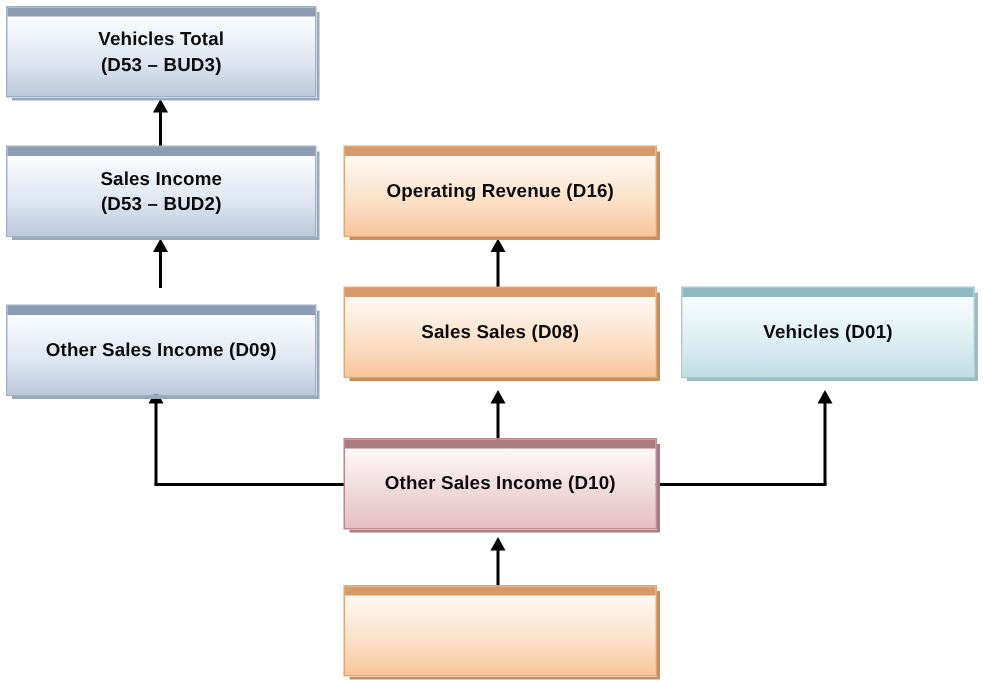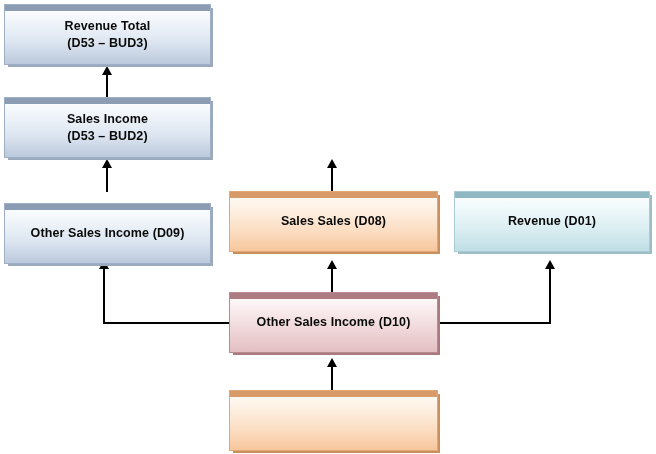--- a/index.html
+++ b/index.html
@@ -119,44 +119,48 @@
 
   <div class="edge h" style="left:437px; top:322px; width:114px;"></div>
   <div class="edge v" style="left:549px; top:268px; height:55px;"></div>
   <div class="arrow" style="left:545px; top:260px;"></div>
 
   <div class="edge v" style="left:331px; top:366px; height:26px;"></div>
   <div class="arrow" style="left:327px; top:358px;"></div>
 
   <div class="node blue" style="left:4px; top:4px; width:207px; height:61px;">
     <span class="cap"></span>
-    <span class="label">Revenue Total
+    <span class="label">Vehicles Total
 (D53 – BUD3)</span>
   </div>
 
   <div class="node blue" style="left:4px; top:97px; width:207px; height:61px;">
     <span class="cap"></span>
     <span class="label">Sales Income
 (D53 – BUD2)</span>
   </div>
 
+  <div class="node orange" style="left:229px; top:97px; width:209px; height:61px;">
+    <span class="cap"></span>
+    <span class="label">Operating Revenue (D16)</span>
+  </div>
 
   <div class="node blue" style="left:4px; top:191px; width:207px; height:61px;margin-top:12px;">
     <span class="cap"></span>
     <span class="label">Other Sales Income (D09)</span>
   </div>
 
   <div class="node orange" style="left:229px; top:191px; width:209px; height:61px;">
     <span class="cap"></span>
     <span class="label">Sales Sales (D08)</span>
   </div>
 
   <div class="node teal" style="left:454px; top:191px; width:196px; height:61px;">
     <span class="cap"></span>
-    <span class="label">Revenue (D01)</span>
+    <span class="label">Vehicles (D01)</span>
   </div>
 
   <div class="node pink" style="left:229px; top:292px; width:209px; height:61px;">
     <span class="cap"></span>
     <span class="label">Other Sales Income (D10)</span>
   </div>
 
   <div class="node orange" style="left:229px; top:390px; width:209px; height:61px;">
     <span class="cap"></span>
   </div>

